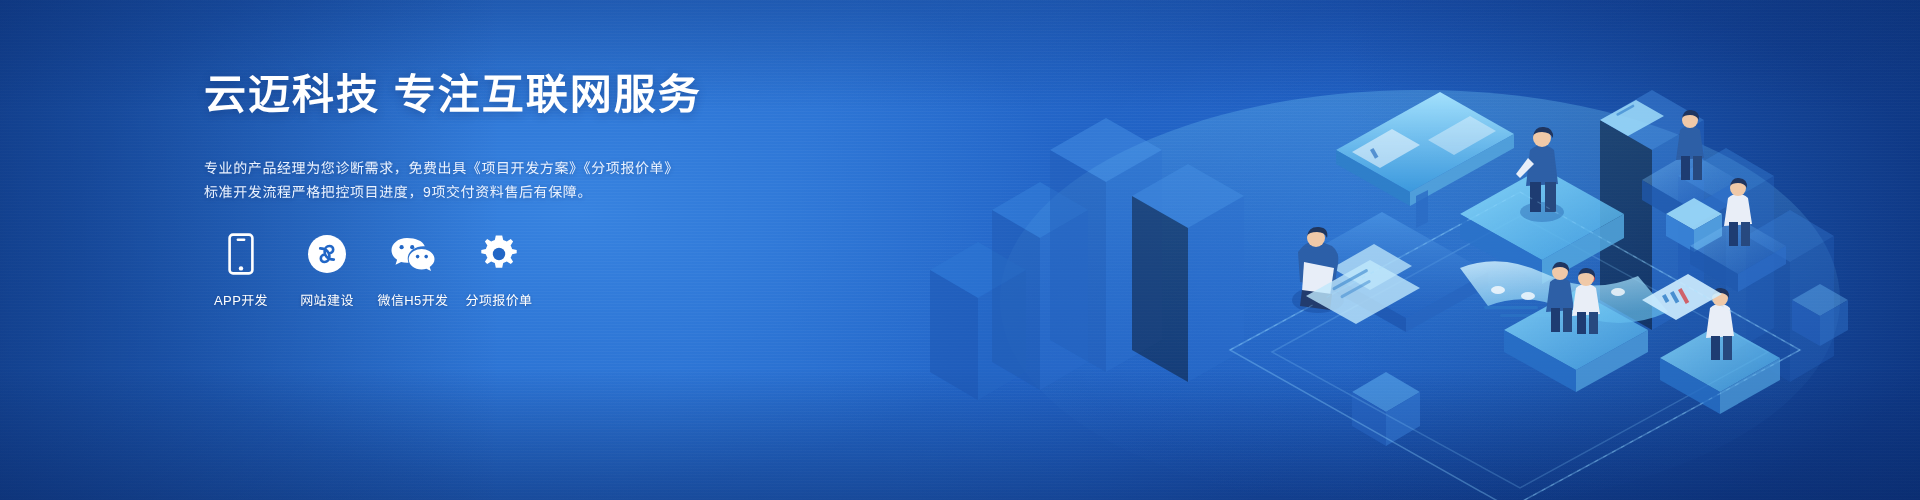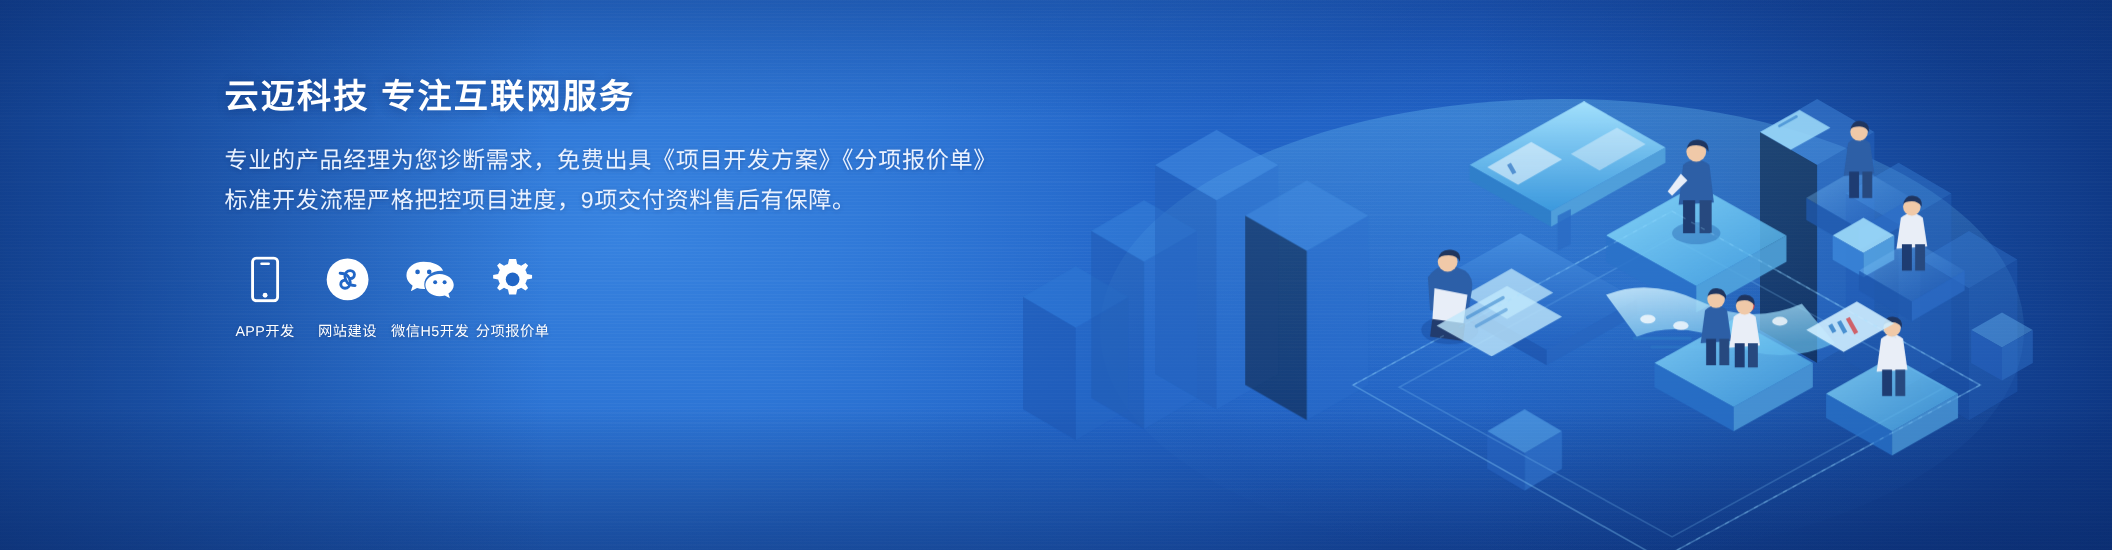--- a/index.html
+++ b/index.html
@@ -43,45 +43,45 @@
   
   .copy {
     position: absolute;
     left: 204px;
     top: 70px;
     width: 760px;
     z-index: 6;
   }
   .headline {
     color: #ffffff;
-    font-size: 31px;
+    font-size: 42px;
     line-height: 1.18;
     font-weight: bold;
     letter-spacing: 2px;
-    margin: 0 0 22px 0;
+    margin: 0 0 36px 0;
     text-shadow: 0 2px 10px rgba(5,28,80,0.30);
     white-space: nowrap;
   }
   .subline {
     color: #eaf2ff;
-    font-size: 21px;
+    font-size: 14px;
     line-height: 1.72;
     letter-spacing: 0.6px;
     white-space: nowrap;
     text-shadow: 0 1px 4px rgba(5,28,80,0.28);
   }
 
   
   .services {
     position: absolute;
     left: 204px;
     top: 232px;
     display: flex;
     align-items: flex-start;
-    gap: 1px;
+    gap: 12px;
     z-index: 6;
   }
   .service {
     width: 74px;
     display: flex;
     flex-direction: column;
     align-items: center;
     cursor: pointer;
   }
   .service .glyph {

